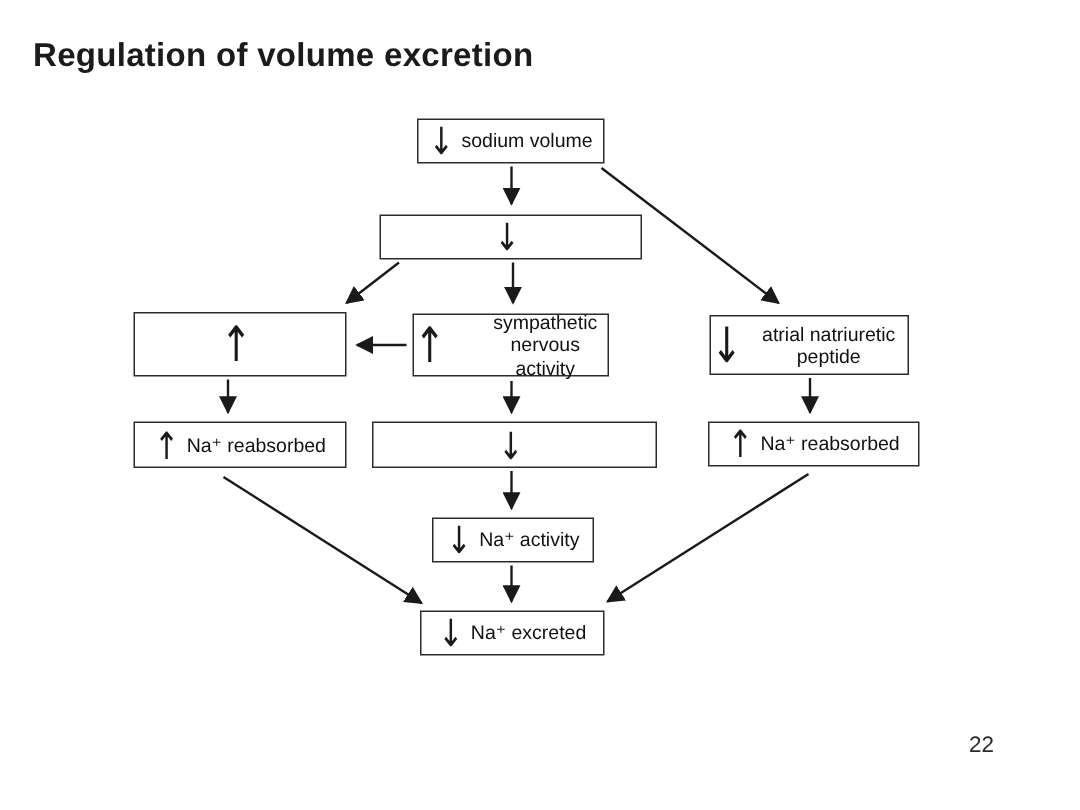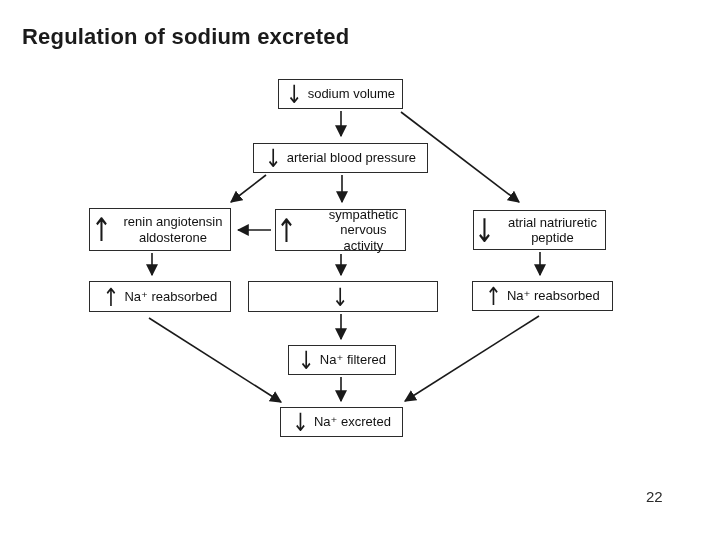--- a/index.html
+++ b/index.html
@@ -40,21 +40,21 @@
   .n10{left:280px;top:407px;width:123px;height:30px;}
   .n4 .box-label{max-width:100px;margin-left:20px;}
   .n5 .box-label{max-width:108px;}
   .n3 .box-label{max-width:112px;}
 </style>
 </head>
 <body>
 
 <div class="slide">
 
-  <div class="title">Regulation of sodium excreted</div>
+  <div class="title">Regulation of volume excretion</div>
 
   <svg class="connectors" width="720" height="540" viewBox="0 0 720 540" aria-hidden="true">
     <defs>
       <marker id="ah" viewBox="0 0 10 10" refX="9" refY="5" markerWidth="7.5" markerHeight="7.5" orient="auto">
         <path d="M0,0 L10,5 L0,10 z" fill="#1a1a1a"></path>
       </marker>
     </defs>
     <line x1="341" y1="111" x2="341" y2="136" marker-end="url(#ah)"></line>
     <line x1="401" y1="112" x2="519" y2="202" marker-end="url(#ah)"></line>
     <line x1="266" y1="175" x2="231" y2="202" marker-end="url(#ah)"></line>
@@ -69,26 +69,24 @@
     <line x1="539" y1="316" x2="405" y2="401" marker-end="url(#ah)"></line>
   </svg>
 
   <div class="node n1">
     <span class="box-arrow">↓</span>
     <span class="box-label">sodium volume</span>
   </div>
 
   <div class="node n2">
     <span class="box-arrow">↓</span>
-    <span class="box-label">arterial blood pressure</span>
   </div>
 
   <div class="node n3">
     <span class="box-arrow tall">↑</span>
-    <span class="box-label">renin angiotensin aldosterone</span>
   </div>
 
   <div class="node n4">
     <span class="box-arrow tall">↑</span>
     <span class="box-label">sympathetic nervous activity</span>
   </div>
 
   <div class="node n5">
     <span class="box-arrow tall">↓</span>
     <span class="box-label">atrial natriuretic peptide</span>
@@ -103,21 +101,21 @@
     <span class="box-arrow">↓</span>
   </div>
 
   <div class="node n8">
     <span class="box-arrow">↑</span>
     <span class="box-label">Na⁺ reabsorbed</span>
   </div>
 
   <div class="node n9">
     <span class="box-arrow">↓</span>
-    <span class="box-label">Na⁺ filtered</span>
+    <span class="box-label">Na⁺ activity</span>
   </div>
 
   <div class="node n10">
     <span class="box-arrow">↓</span>
     <span class="box-label">Na⁺ excreted</span>
   </div>
 
   <div class="page-number">22</div>
 
 </div>

